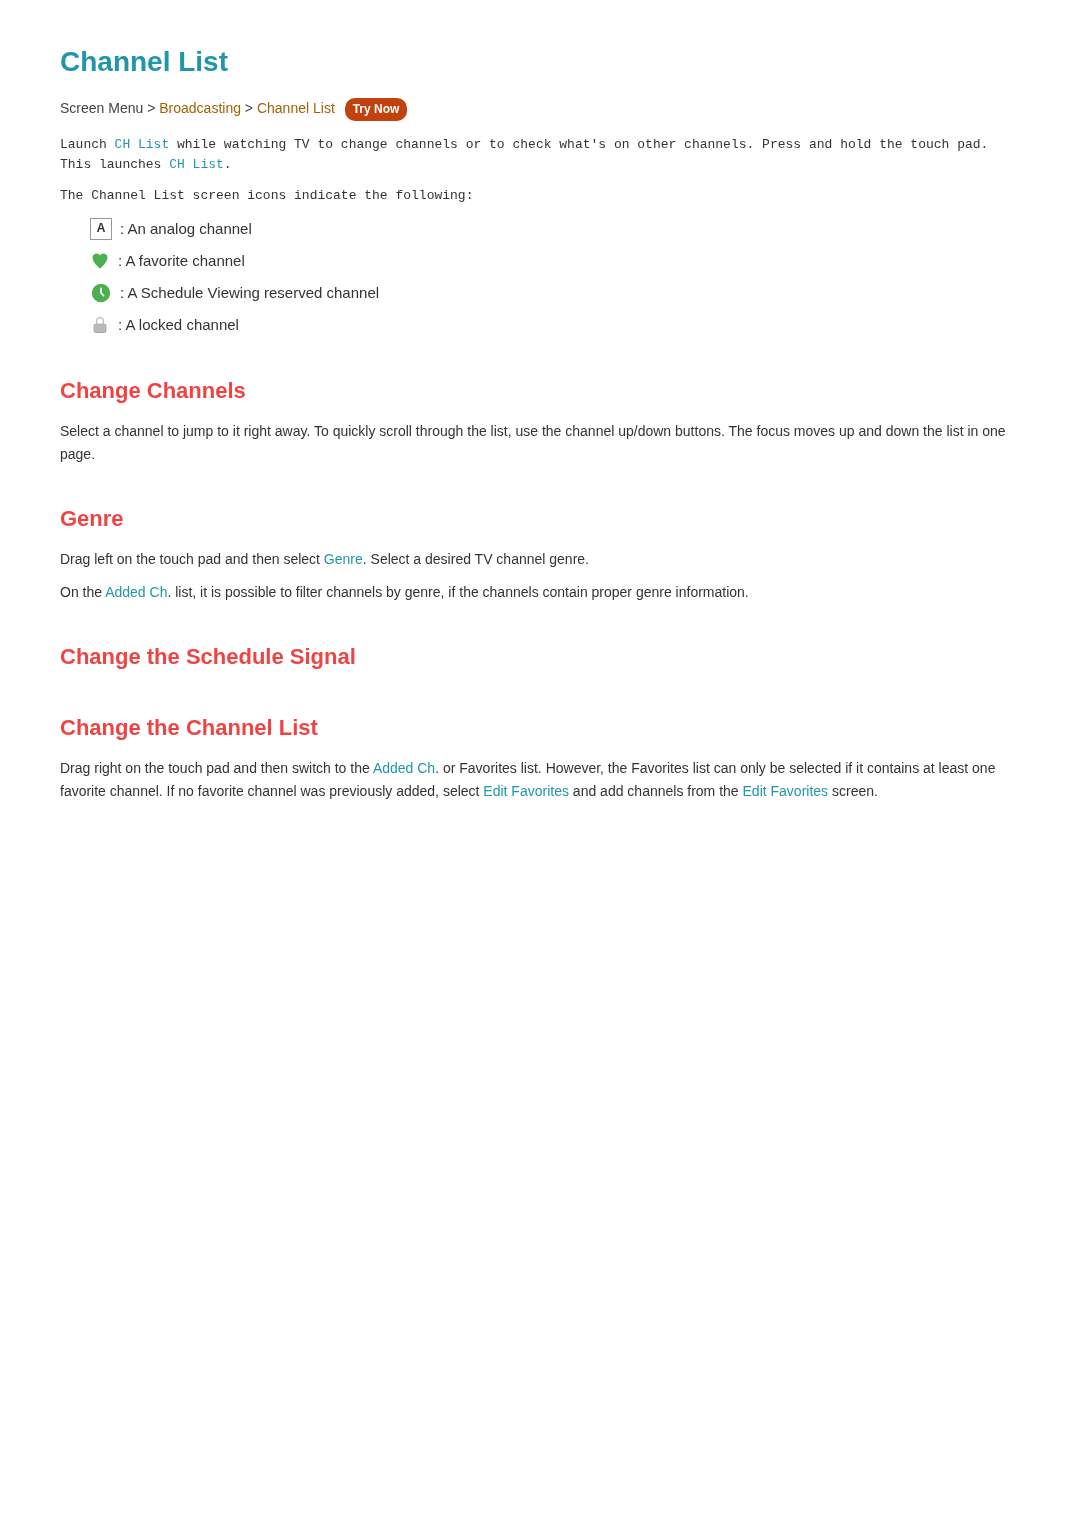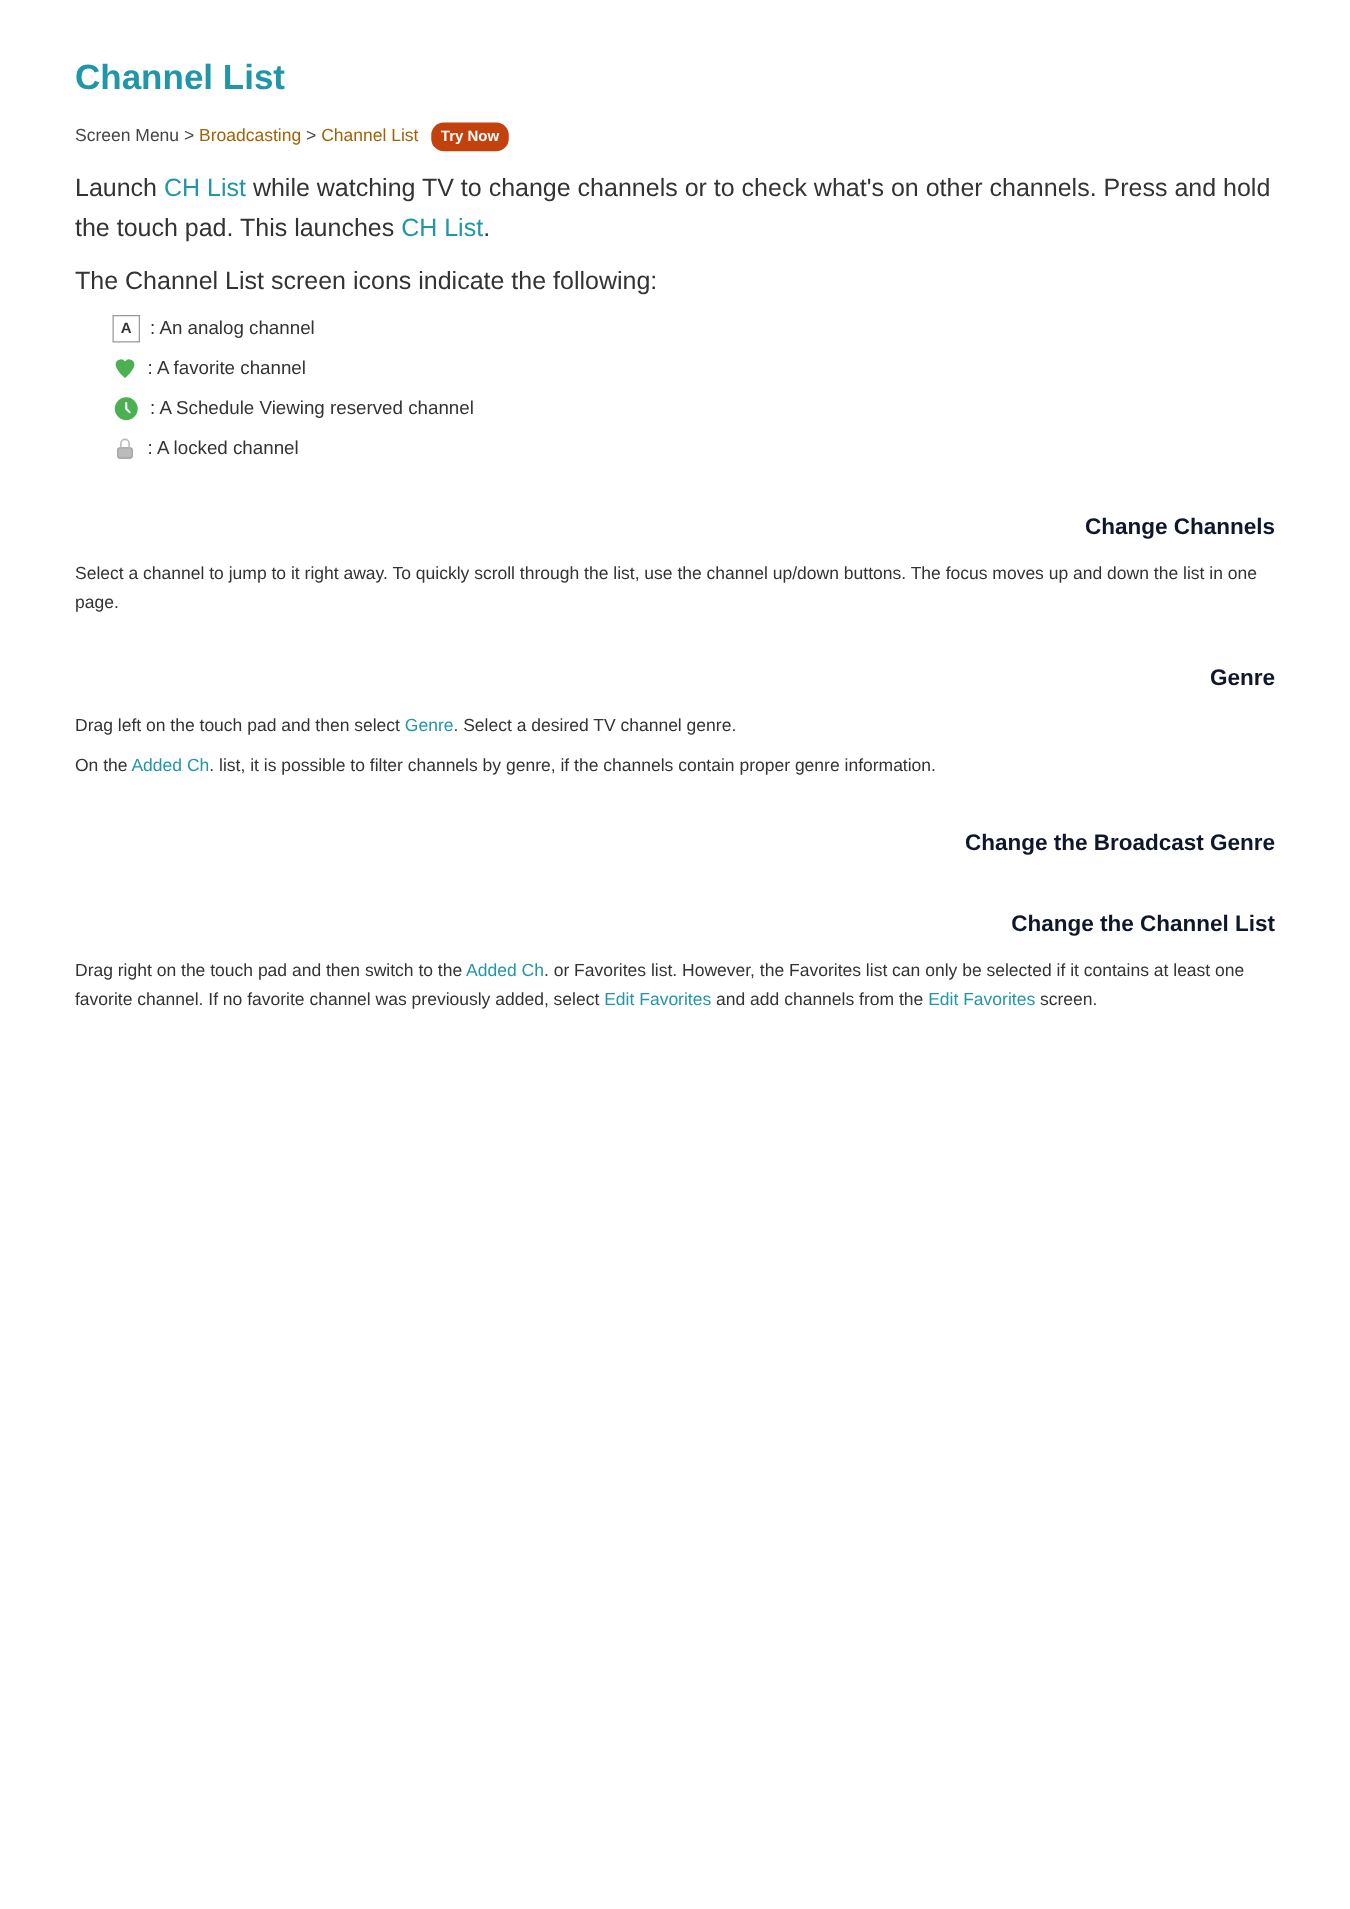--- a/index.html
+++ b/index.html
@@ -43,21 +43,22 @@
       font-size: 12px;
       font-weight: bold;
       padding: 2px 8px;
       border-radius: 10px;
       margin-left: 6px;
       vertical-align: middle;
     }
 
     .intro-text {
       margin-bottom: 10px;
-      font-size: 20px;
+      font-size: 13px;
+      font-family: Liberation Mono, monospace;
     }
 
     .intro-text .link {
       color: #2196a8;
       text-decoration: none;
     }
 
     .icon-list {
       list-style: disc;
       margin-left: 30px;
@@ -110,25 +111,24 @@
       width: 20px;
       height: 20px;
       flex-shrink: 0;
     }
 
     .section {
       margin-top: 36px;
     }
 
     .section-title {
-      font-size: 18px;
-      font-weight: bold;
-      color: #0f172a;
+      font-size: 22px;
+      font-weight: bold;
+      color: #ef4444;
       margin-bottom: 12px;
-      text-align: right;
     }
 
     .section-text {
       font-size: 14px;
       margin-bottom: 10px;
     }
 
     .section-text .link {
       color: #2196a8;
       text-decoration: none;
@@ -195,21 +195,21 @@
   <h2 class="section-title">Genre</h2>
   <p class="section-text">
     Drag left on the touch pad and then select <a class="link" href="#">Genre</a>. Select a desired TV channel genre.
   </p>
   <p class="section-text">
     On the <a class="link" href="#">Added Ch</a>. list, it is possible to filter channels by genre, if the channels contain proper genre information.
   </p>
 </div>
 
 <div class="section">
-  <h2 class="section-title">Change the Broadcast Genre</h2>
+  <h2 class="section-title">Change the Schedule Signal</h2>
 </div>
 
 <div class="section">
   <h2 class="section-title">Change the Channel List</h2>
   <p class="section-text">
     Drag right on the touch pad and then switch to the <a class="link" href="#">Added Ch</a>. or Favorites list. However, the Favorites list can only be selected if it contains at least one favorite channel. If no favorite channel was previously added, select <a class="link" href="#">Edit Favorites</a> and add channels from the <a class="link" href="#">Edit Favorites</a> screen.
   </p>
 </div>
 
 </body></html>

